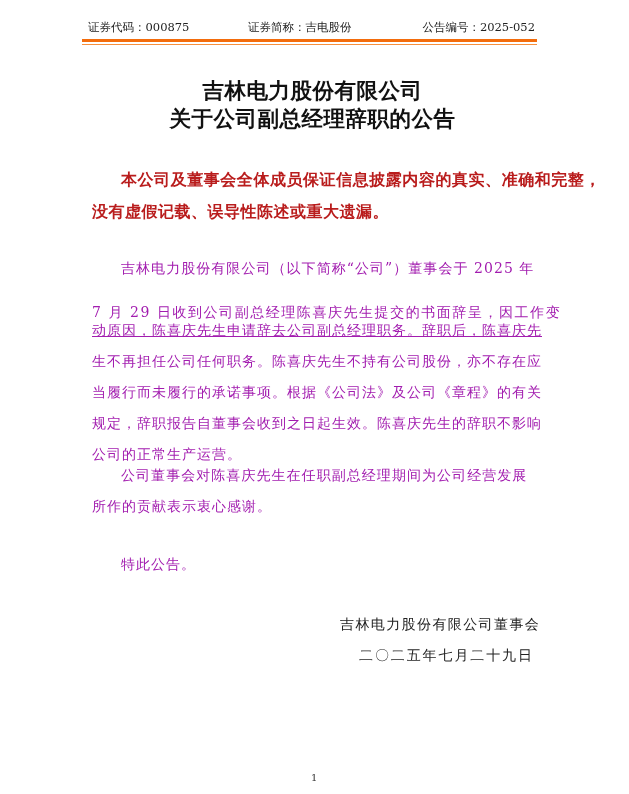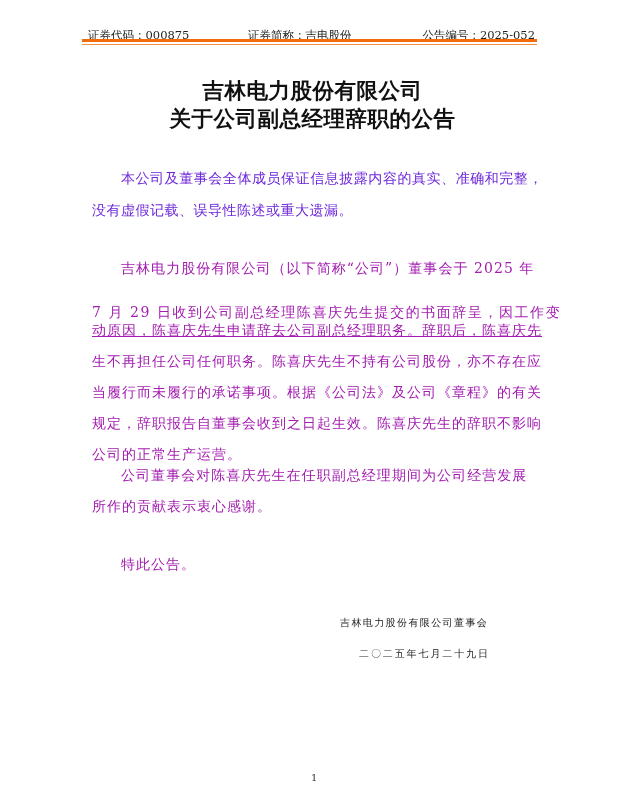--- a/index.html
+++ b/index.html
@@ -26,21 +26,21 @@
     .header {
       position: absolute;
       left: 82px;
       top: 20px;
       width: 455px;
       height: 16px;
       font-size: 11.5px;
       color: #222;
       font-family: "DejaVu Serif", "Liberation Serif", serif;
     }
-    .header span { position: absolute; top: 8px; white-space: nowrap; text-align: right; }
+    .header span { position: absolute; top: 0; white-space: nowrap; text-align: right; }
     .h-code { left: 6px; }
     .h-name { left: 166px; }
     .h-no { right: 2px; margin-left: 41px; }
     .rule-thick {
       position: absolute;
       left: 82px; top: 39px;
       width: 455px; height: 3px;
       background: #f36c0c;
     }
     .rule-thin {
@@ -63,42 +63,42 @@
     }
     .title-1 { top: 76px; left: -2px; }
     .title-2 { top: 104px; left: -2px; }
 
     
     .stmt {
       position: absolute;
       left: 92px;
       width: 452px;
       font-family: "DejaVu Serif", "Liberation Serif", serif;
-      font-weight: normal;
-      font-size: 14px;
-      color: #6d28d9;
+      font-weight: bold;
+      font-size: 16px;
+      color: #b91c1c;
       white-space: nowrap;
     }
     .stmt-1 { top: 170px; left: 121px; letter-spacing: 0.55px; }
     .stmt-2 { top: 202px; letter-spacing: 0.5px; }
 
     
     .line {
       position: absolute;
       left: 92px;
       font-size: 14px;
       color: #a21caf;
       white-space: nowrap;
       font-family: "DejaVu Serif", "Liberation Serif", serif;
     }
     .indent { left: 121px; }
 
     .sig {
       position: absolute;
-      font-size: 10px;
+      font-size: 14px;
       color: #222;
       white-space: nowrap;
       letter-spacing: 1.4px;
       font-family: Liberation Serif, serif;
     }
     .sig-company { left: 340px; top: 616px; }
     .sig-date { left: 359px; top: 647px; letter-spacing: 1.9px; }
 
     .page-num {
       position: absolute;

